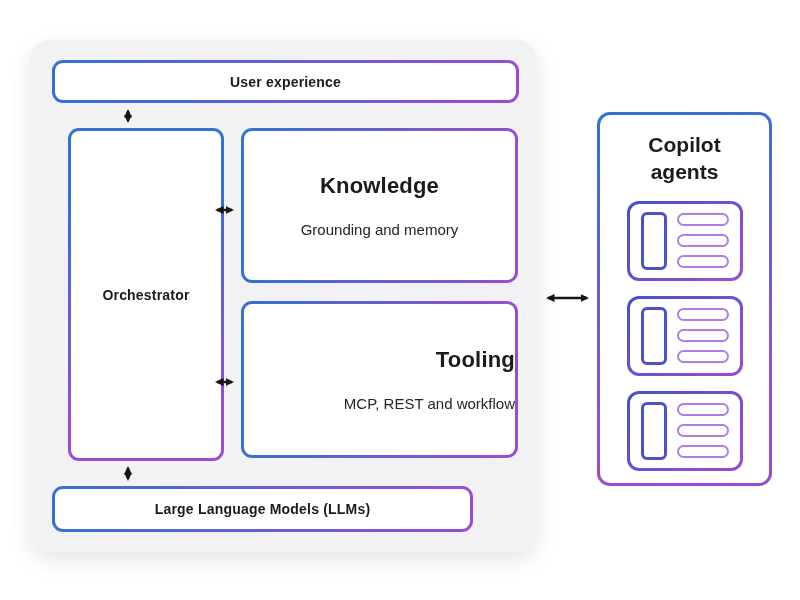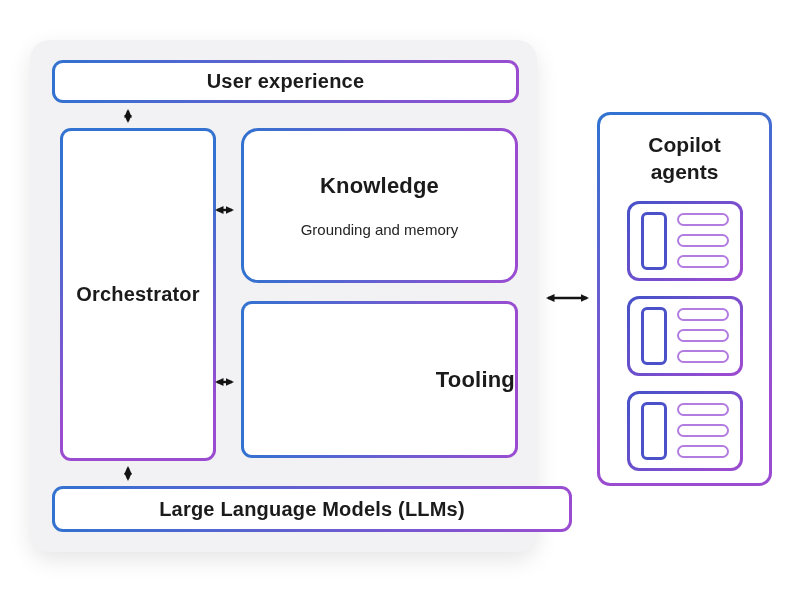--- a/index.html
+++ b/index.html
@@ -27,26 +27,26 @@
     background:linear-gradient(var(--box-bg),var(--box-bg)) padding-box,
                var(--grad,linear-gradient(to right,var(--blue),var(--purple))) border-box;
     border:3px solid transparent;border-radius:11px;
     display:flex;flex-direction:column;align-items:center;justify-content:center;
     text-align:center;
   }
   .grad-h{--grad:linear-gradient(to right,var(--blue),var(--purple));}
   .grad-v{--grad:linear-gradient(173deg,var(--blue) 18%,var(--purple) 85%);}
 
   .box-ux{left:52px;top:60px;width:467px;height:43px;}
-  .box-orch{left:60px;top:128px;width:156px;height:333px;}
-  .box-knowledge{left:241px;top:128px;width:277px;height:155px;border-radius:17px;}
+  .box-orch{left:68px;top:128px;width:156px;height:333px;}
+  .box-knowledge{left:241px;top:128px;width:277px;height:155px;}
   .box-tooling{left:241px;top:301px;width:277px;height:157px;align-items:flex-end;}
-  .box-llm{left:52px;top:486px;width:520px;height:46px;}
+  .box-llm{left:52px;top:486px;width:421px;height:46px;}
 
-  .title-lg{font-size:20px;font-weight:700;letter-spacing:.2px;}
+  .title-lg{font-size:14px;font-weight:700;letter-spacing:.2px;}
   .title-xl{font-size:22px;font-weight:700;letter-spacing:.2px;}
   .subtitle{font-size:15px;font-weight:400;margin-top:22px;color:#242424;}
 
   
   .copilot-panel{
     left:597px;top:112px;width:175px;height:374px;border-radius:13px;
     background:linear-gradient(var(--box-bg),var(--box-bg)) padding-box,
                linear-gradient(160deg,var(--blue) 4%,var(--purple) 78%) border-box;
     border:3px solid transparent;
     display:flex;flex-direction:column;align-items:center;
@@ -88,20 +88,21 @@
   <div class="title-lg">Orchestrator</div>
 </div>
 
 <div class="abs gbox grad-h box-knowledge">
   <div class="title-xl">Knowledge</div>
   <div class="subtitle">Grounding and memory</div>
 </div>
 
 <div class="abs gbox grad-h box-tooling">
   <div class="title-xl">Tooling</div>
+  <div class="subtitle">MCP, REST and workflow</div>
 </div>
 
 <div class="abs gbox grad-h box-llm">
   <div class="title-lg">Large Language Models (LLMs)</div>
 </div>
 
 <div class="abs copilot-panel">
   <div class="copilot-title">Copilot agents</div>
 
   <div class="agent-card">

